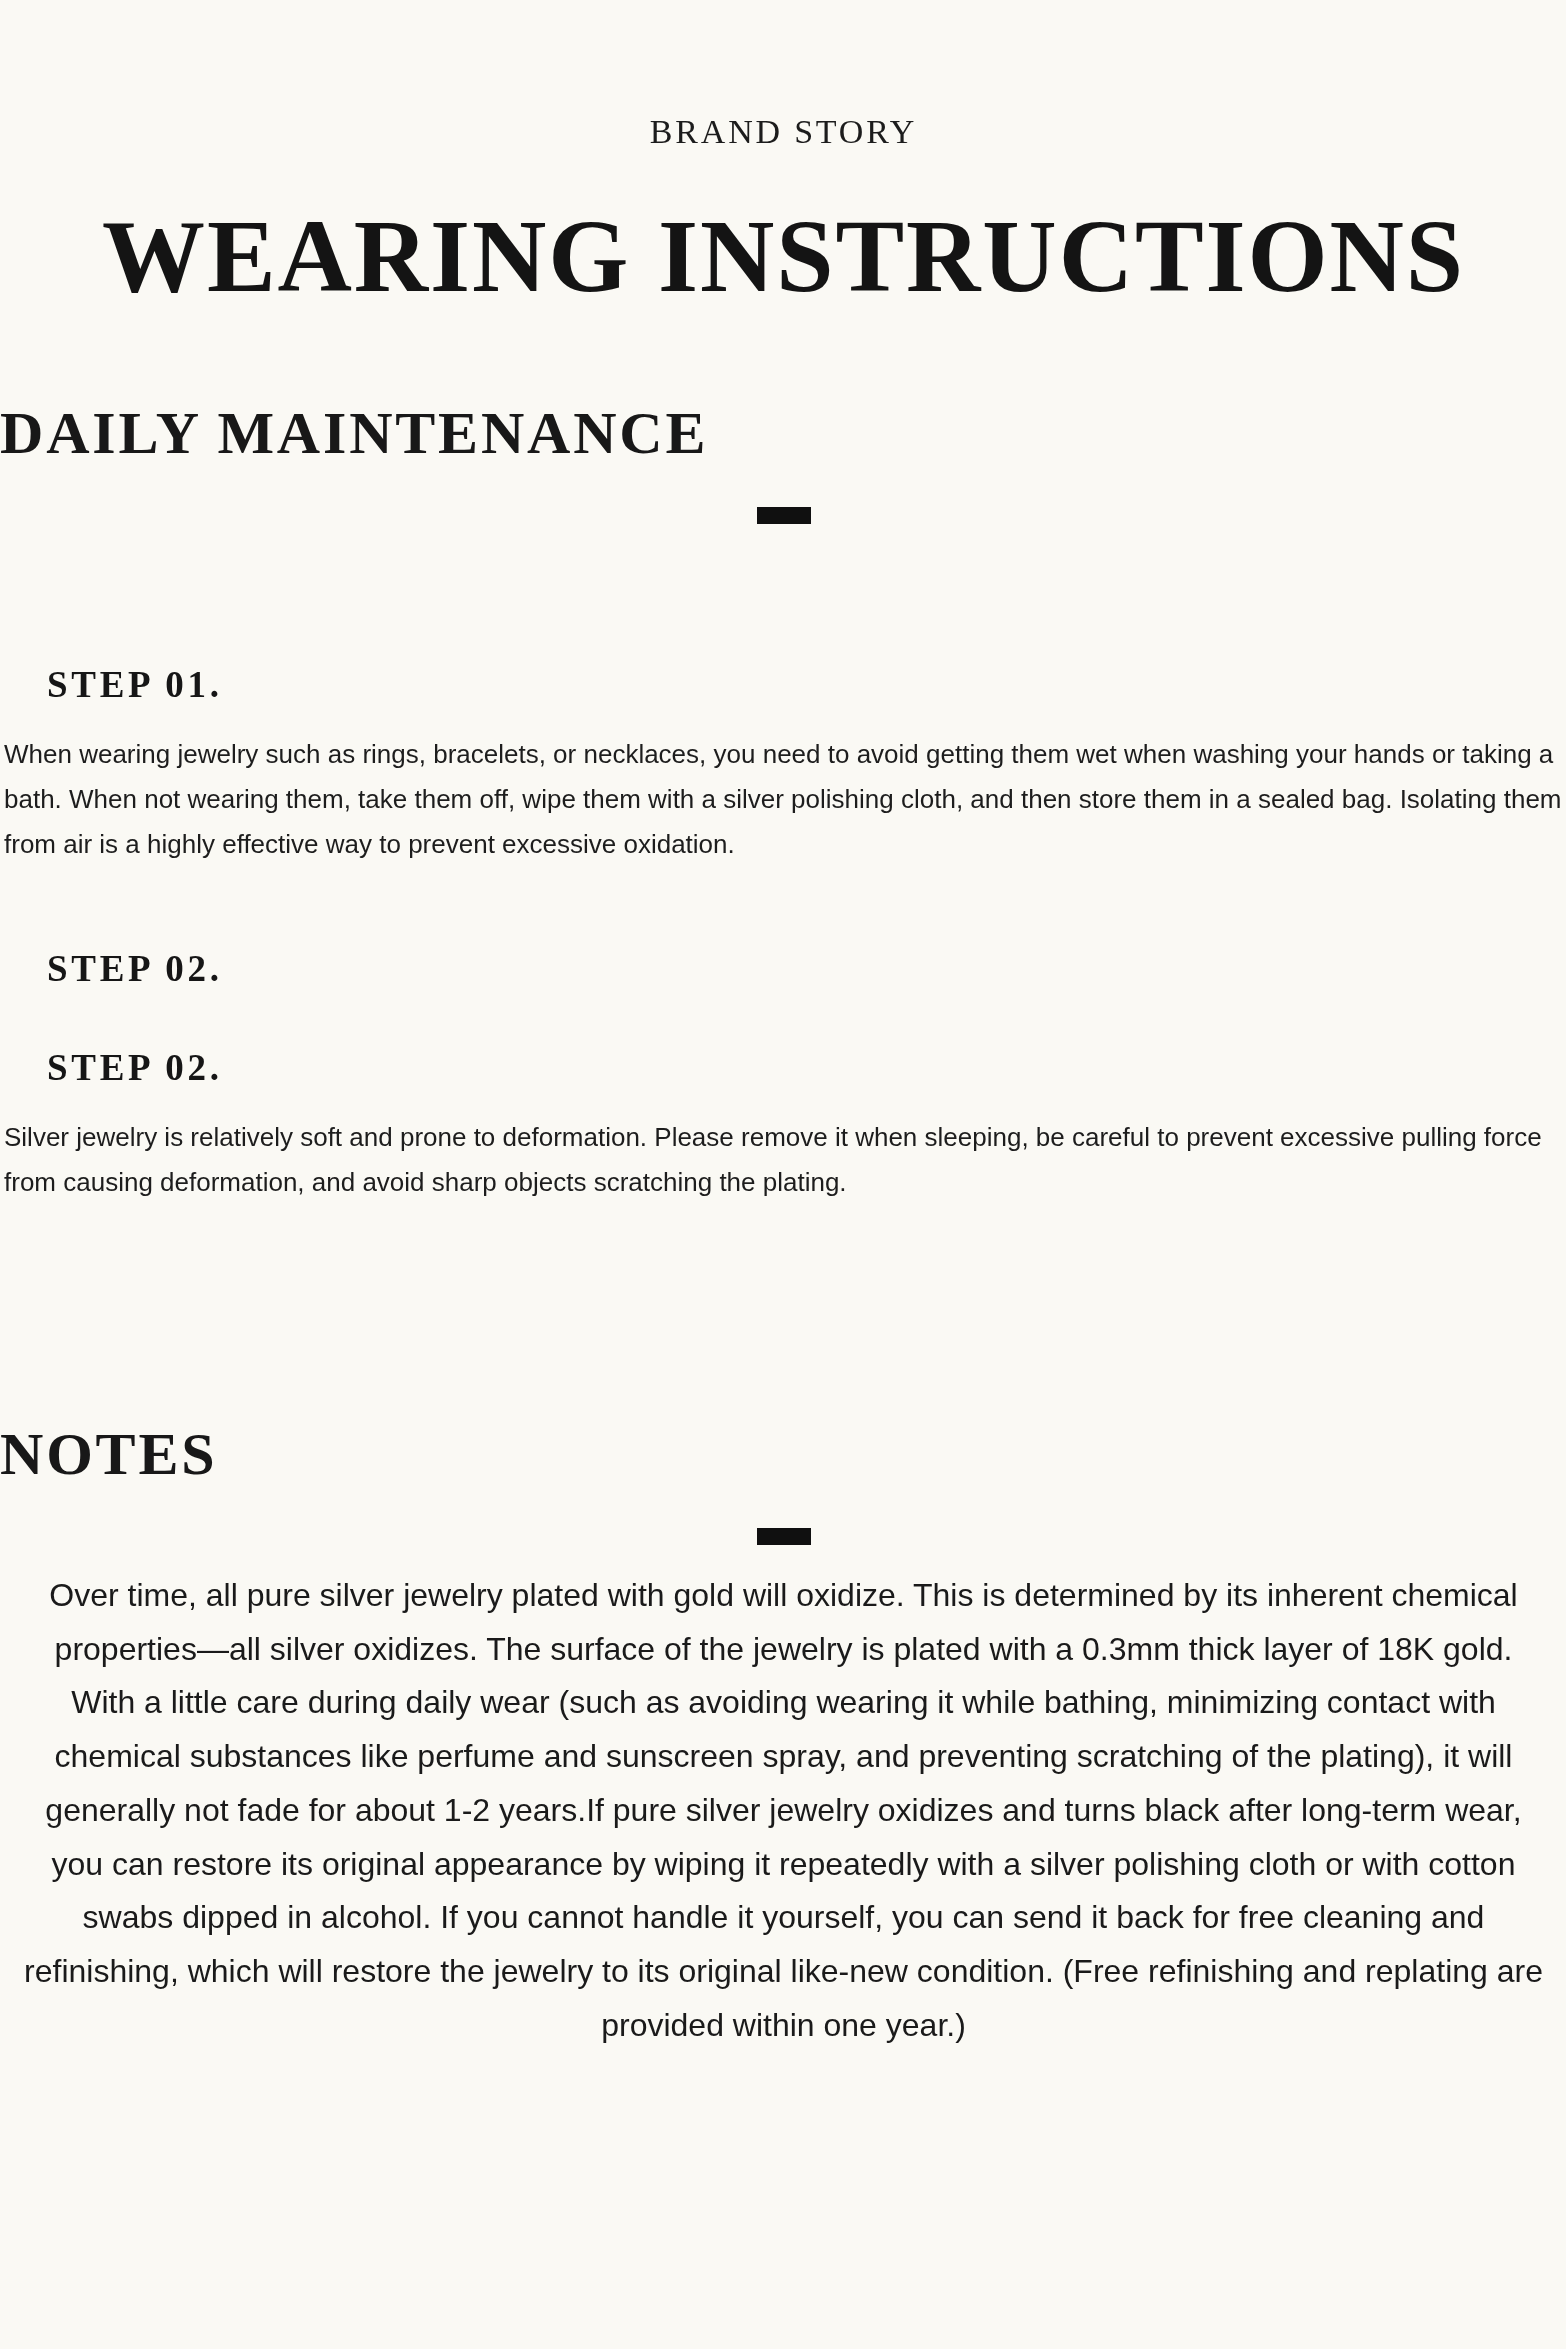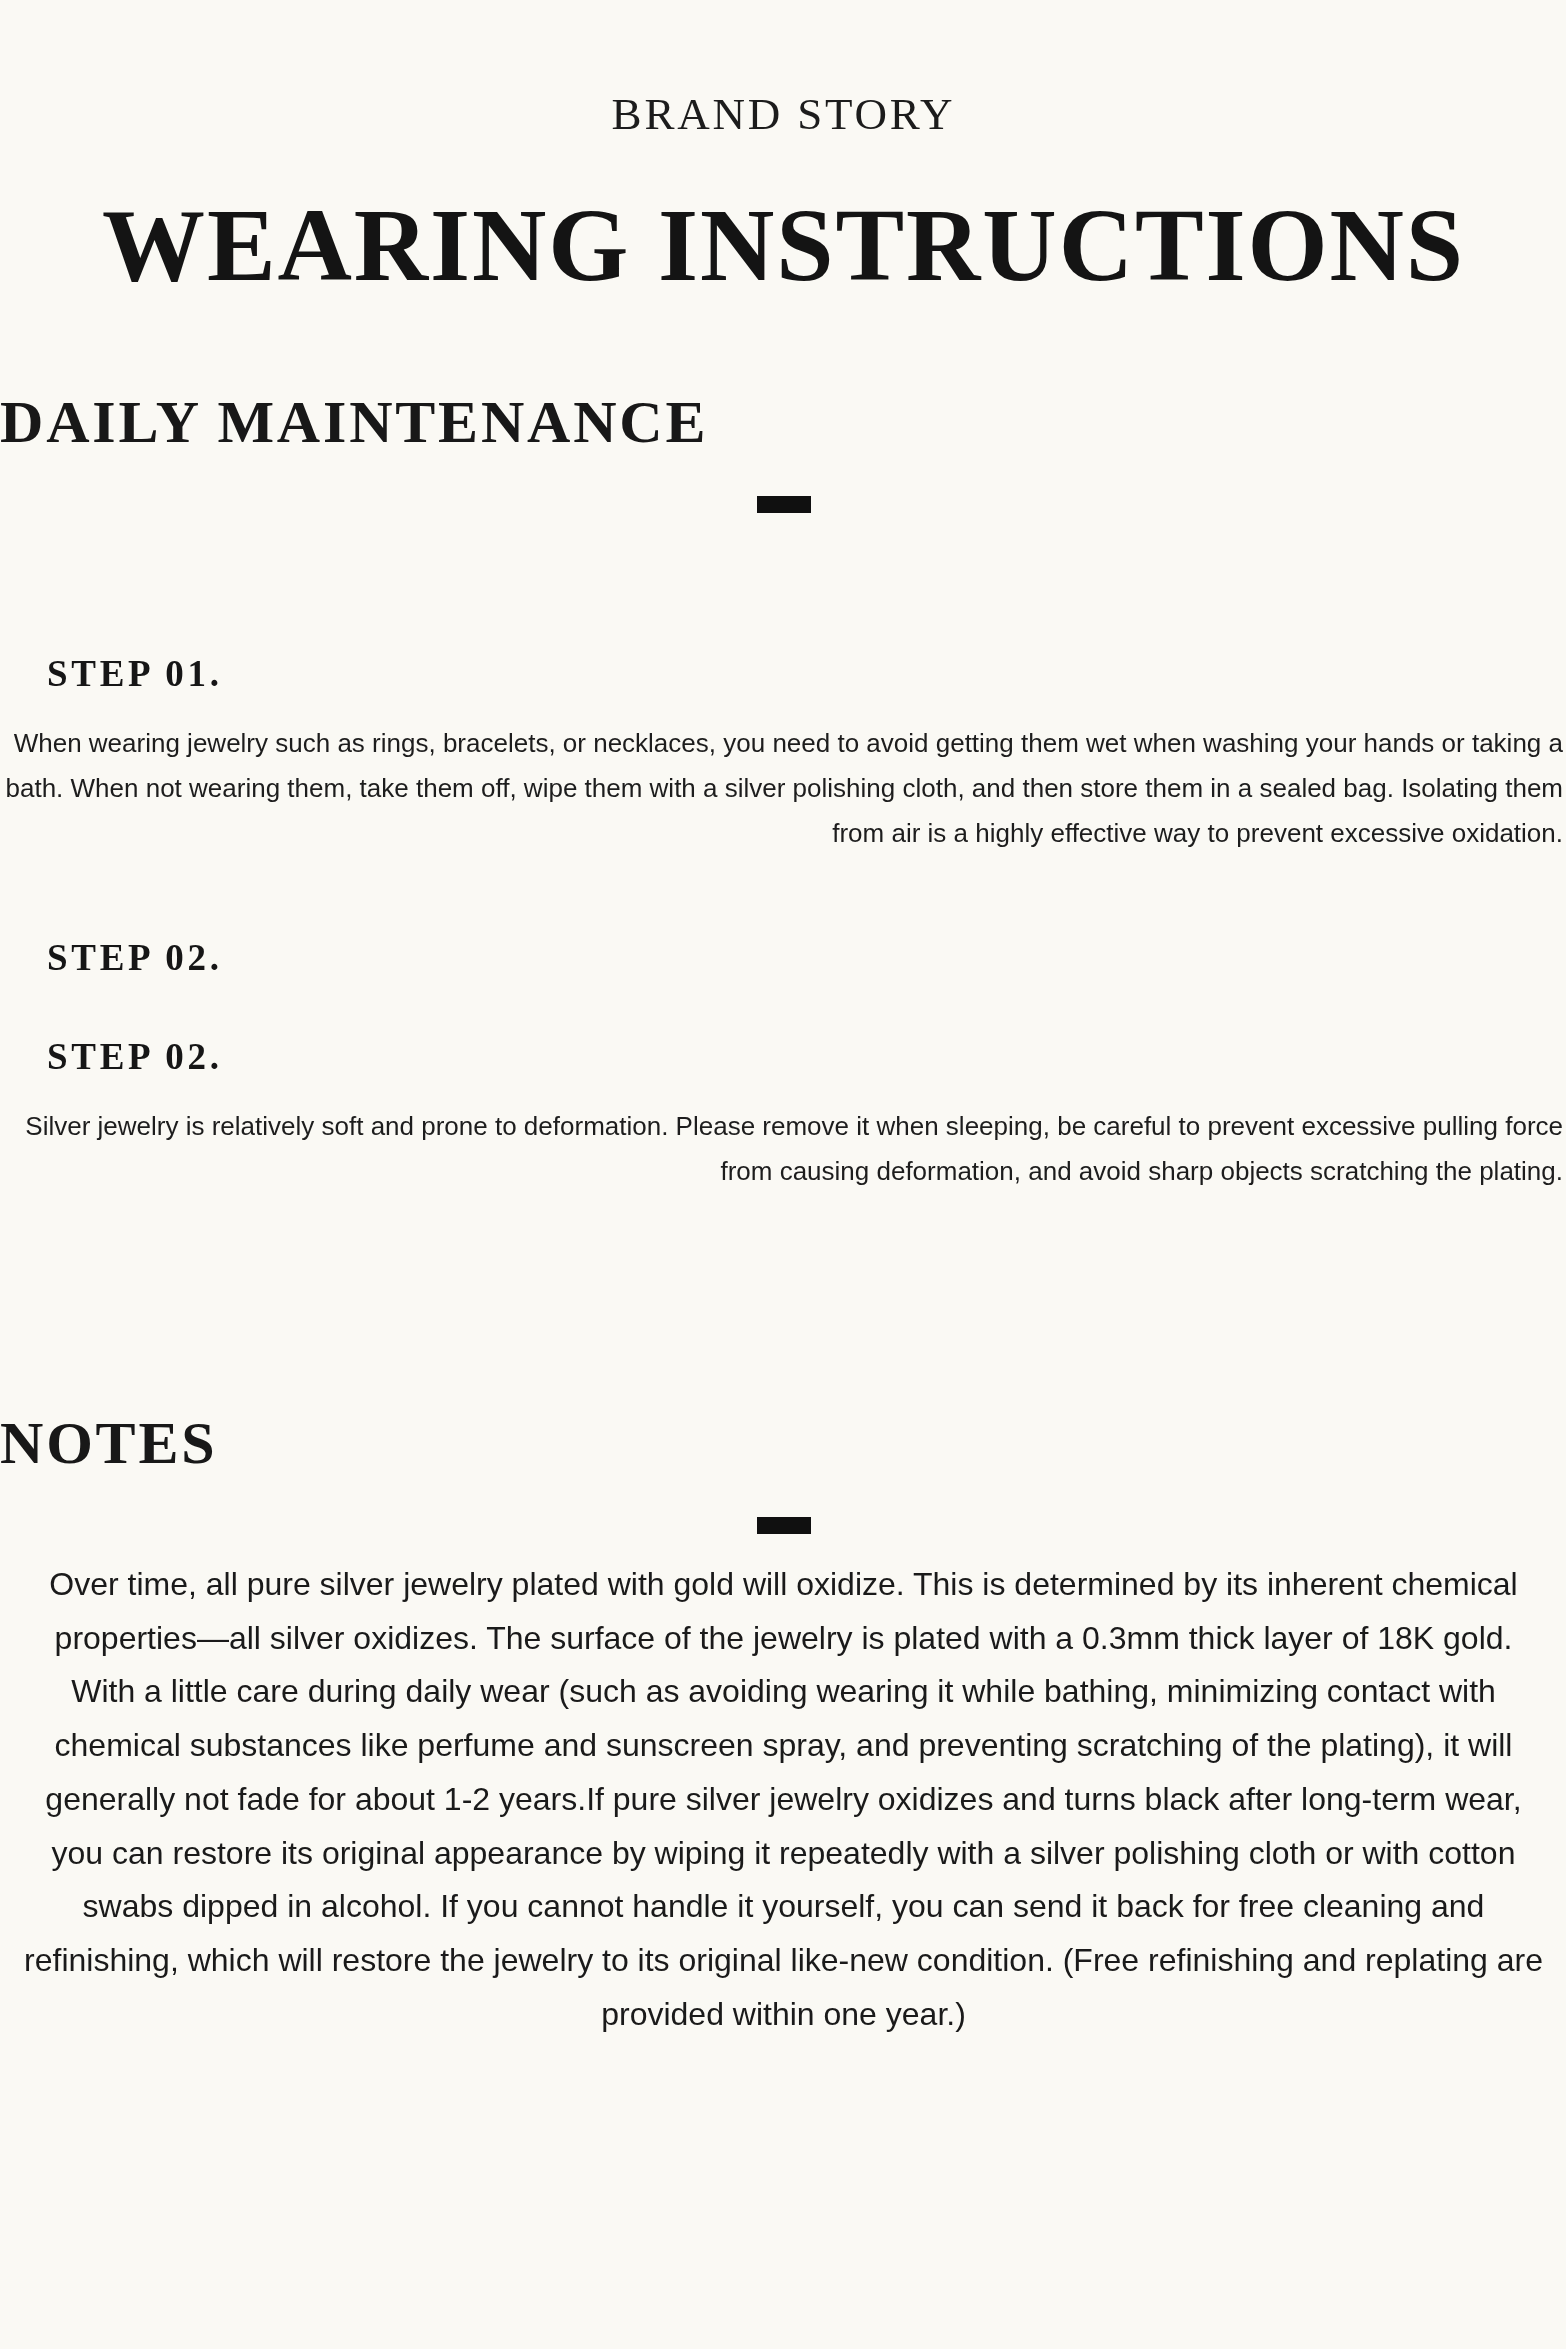--- a/index.html
+++ b/index.html
@@ -16,25 +16,25 @@
     overflow: hidden;
   }
 
   .page {
     width: 1567px;
     height: 2350px;
     background: #faf9f4;
   }
 
   .eyebrow {
-    padding-top: 88px;
+    padding-top: 113px;
     text-align: center;
     font-family: "Liberation Serif", serif;
     font-weight: 400;
-    font-size: 45px;
+    font-size: 34px;
     letter-spacing: 2.8px;
     color: #1c1c1c;
   }
 
   .main-title {
     margin-top: 49px;
     text-align: center;
     font-family: "Liberation Serif", serif;
     font-weight: 700;
     font-size: 103px;
@@ -72,21 +72,21 @@
     text-align: left;
   }
 
   .step-1 { margin-top: 139px; }
   .step-2 { margin-top: 81px; }
   .step-3 { margin-top: 56px; }
 
   .step-text {
     margin-top: 26px;
     padding: 0 4px;
-    text-align: right;
+    text-align: left;
     font-size: 26px;
     line-height: 1.72;
     color: #1d1d1d;
   }
 
   .notes-text {
     margin-top: 24px;
     padding: 0 21px;
     text-align: center;
     font-size: 32px;

